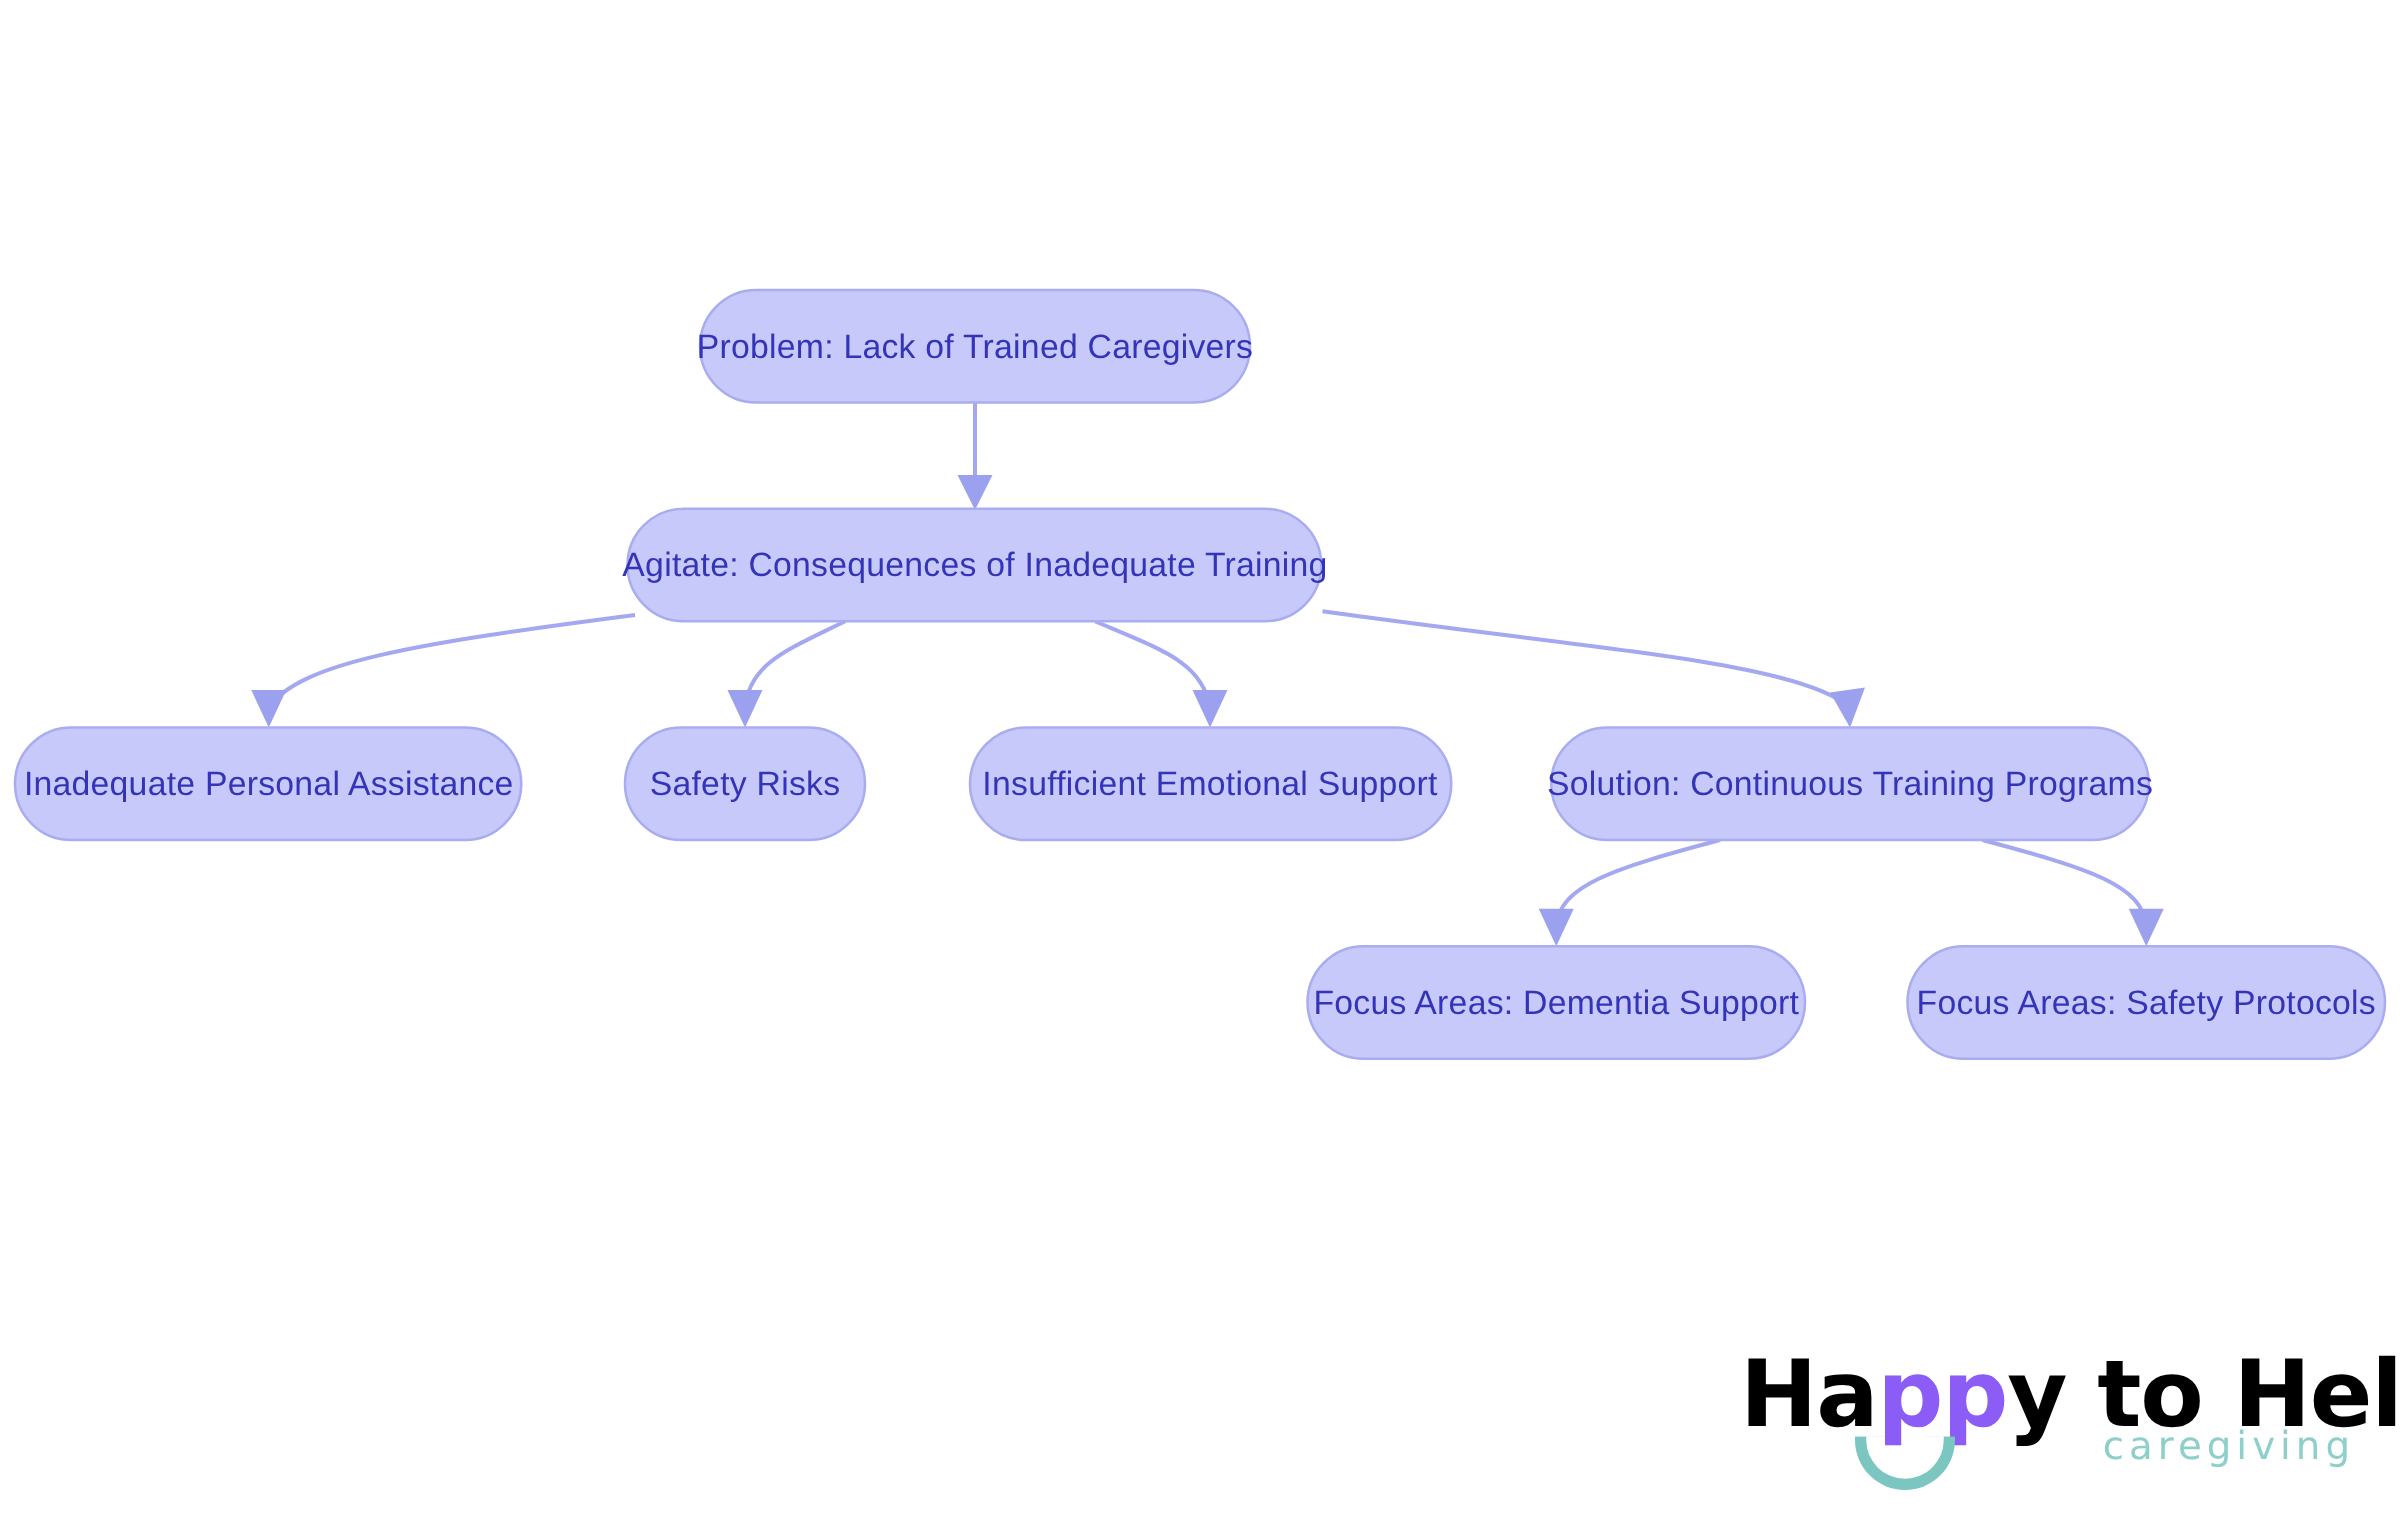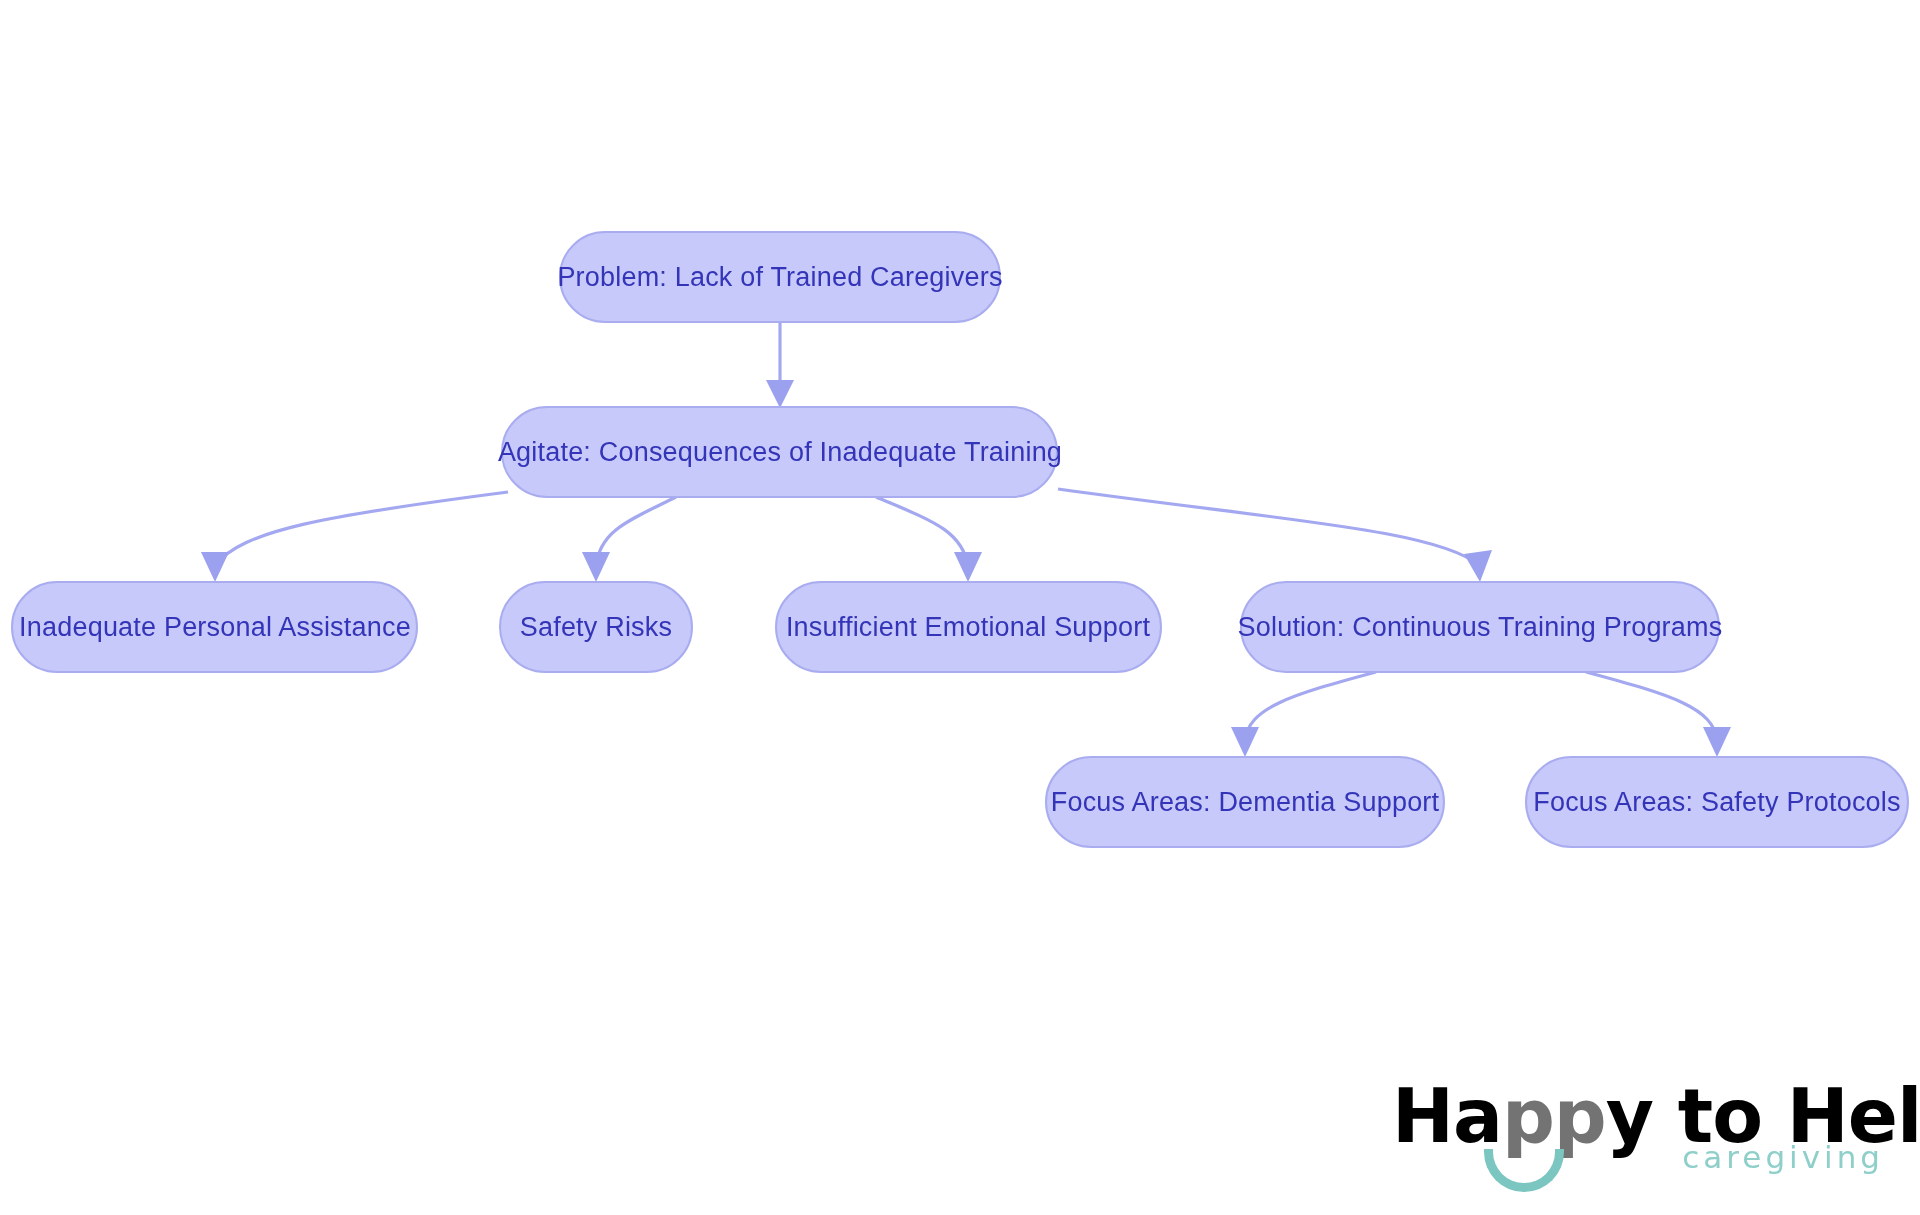--- a/index.html
+++ b/index.html
@@ -57,21 +57,21 @@
   .logo-wordmark {
     font-family: "DejaVu Sans", sans-serif;
     font-weight: bold;
     font-size: 74px;
     line-height: 78px;
     letter-spacing: -1px;
     white-space: nowrap;
     margin: 0;
   }
   .logo-coral { color: #000000; }
-  .logo-teal  { color: #737373; }
+  .logo-teal  { color: #8b5cf6; }
   .logo-sub {
     font-family: "DejaVu Sans", sans-serif;
     font-size: 31px;
     letter-spacing: 4px;
     color: #8ecfc9;
     margin: -16px 8px 0 0;
     white-space: nowrap;
     text-align: right;
   }
   .logo-smile {

